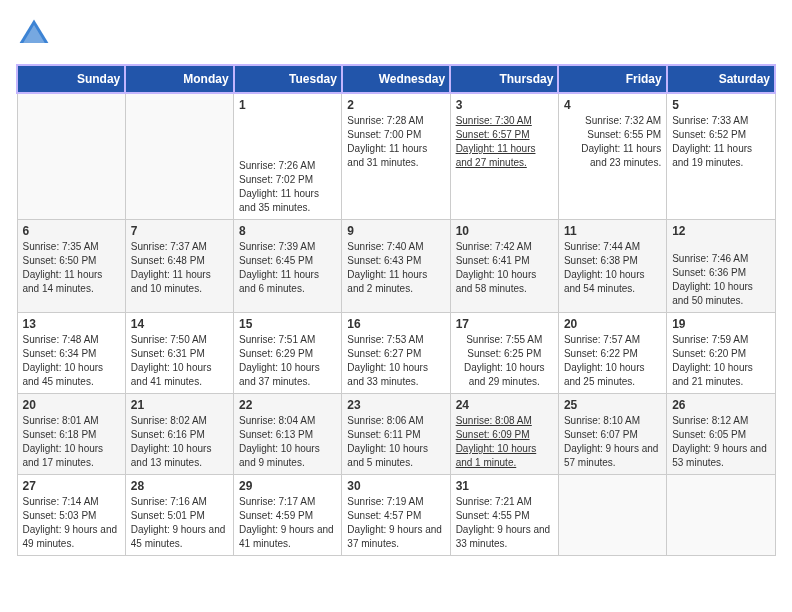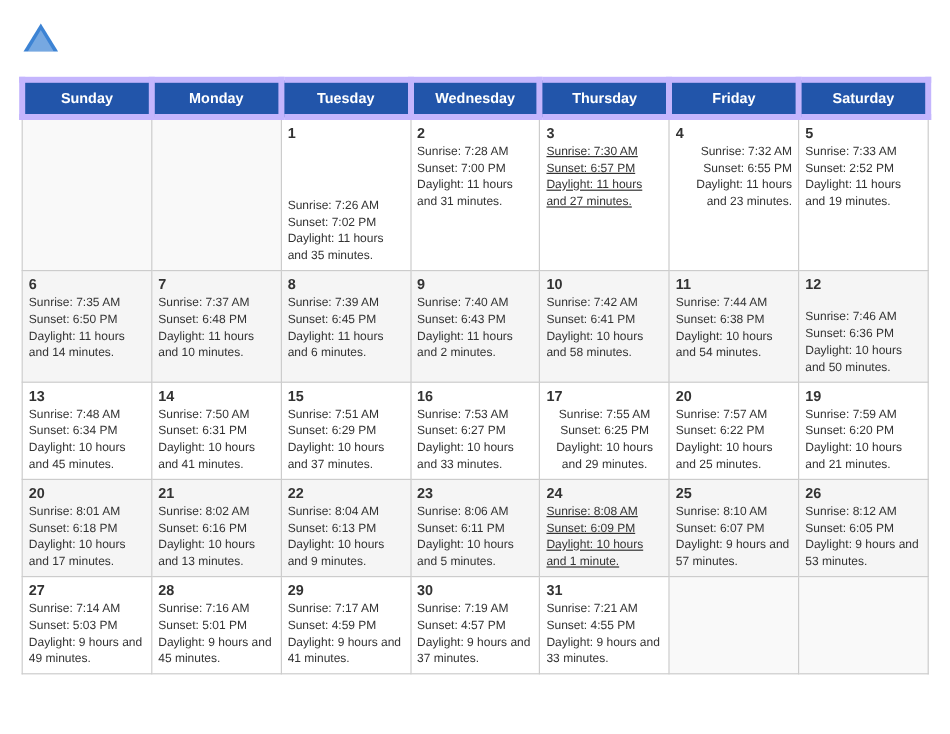--- a/index.html
+++ b/index.html
@@ -48,22 +48,22 @@
       width: 100%;
       border-collapse: collapse;
       table-layout: fixed;
     }
     thead th {
       background: #2255aa;
       color: #fff;
       font-size: 12px;
       font-weight: bold;
       padding: 6px 4px;
-      border: 5px solid #c4b5fd;
-      text-align: center;
+      border: 2px solid #c4b5fd;
+      text-align: right;
     }
     tbody td {
       border: 1px solid #ccc;
       vertical-align: top;
       padding: 4px 5px;
       height: 80px;
       font-size: 10px;
       color: #333;
       background: #fff;
     }
@@ -139,21 +139,21 @@
         </td>
         <td>
           <span class="day-num">4</span>
           <div class="day-info" style="white-space: pre-line; text-align: right;">Sunrise: 7:32 AM
 Sunset: 6:55 PM
 Daylight: 11 hours and 23 minutes.</div>
         </td>
         <td>
           <span class="day-num">5</span>
           <div class="day-info" style="white-space: pre-line;">Sunrise: 7:33 AM
-Sunset: 2:52 PM
+Sunset: 6:52 PM
 Daylight: 11 hours and 19 minutes.</div>
         </td>
       </tr>
       <tr>
         <td>
           <span class="day-num">6</span>
           <div class="day-info" style="white-space: pre-line;">Sunrise: 7:35 AM
 Sunset: 6:50 PM
 Daylight: 11 hours and 14 minutes.</div>
         </td>

